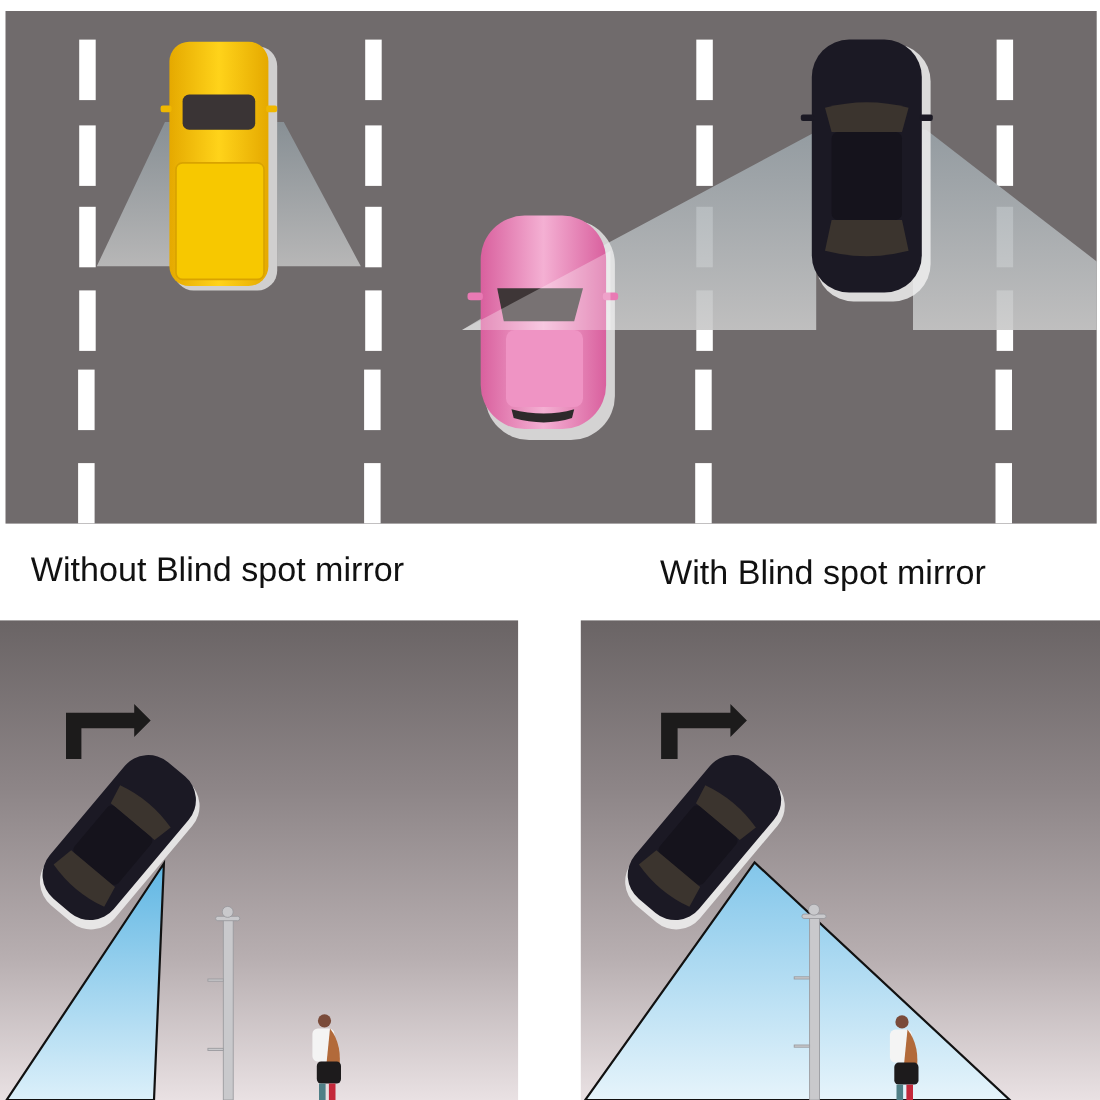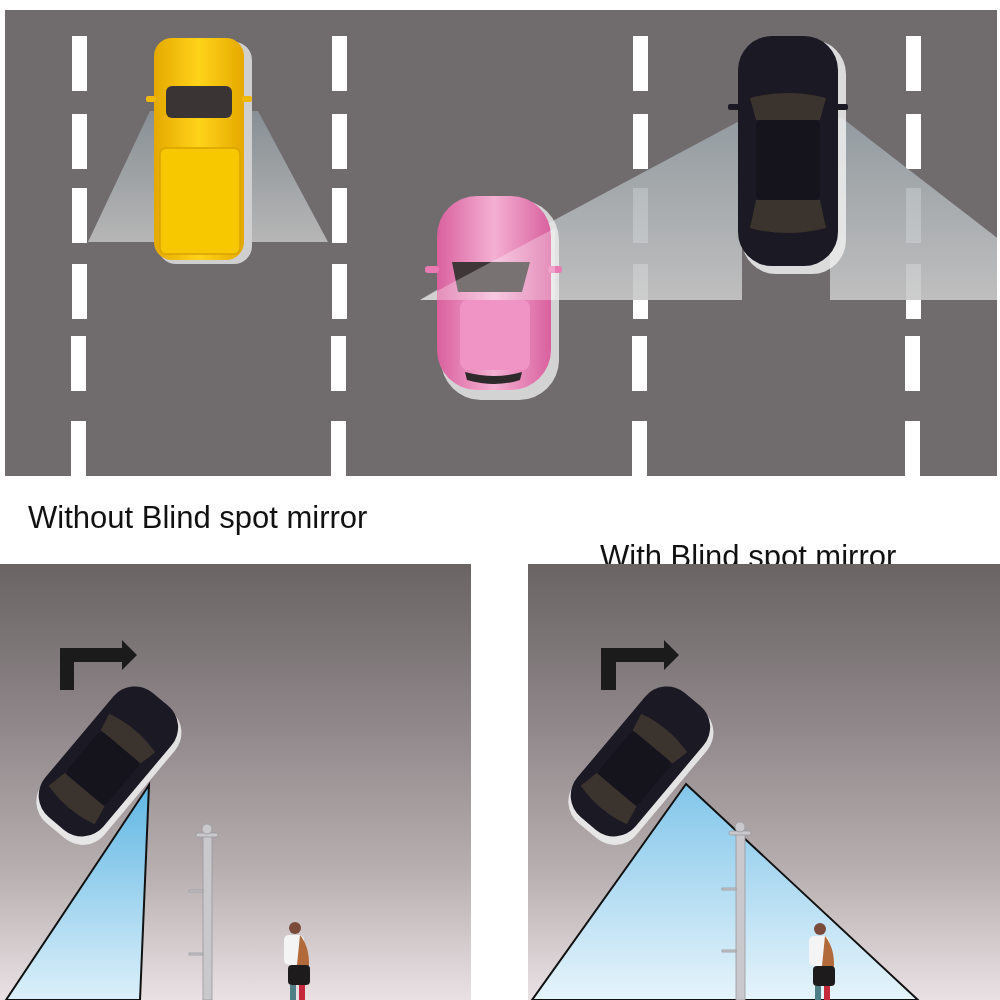--- a/index.html
+++ b/index.html
@@ -6,21 +6,21 @@
   body { width:1000px; height:1000px; position:relative; overflow:hidden;
          font-family:"Liberation Sans", sans-serif; }
   .panel { position:absolute; }
   #top-panel { left:5px; top:10px; width:992px; height:466px; background:#706b6c; }
   #bottom-left { left:0; top:564px; width:471px; height:436px;
     background:linear-gradient(to bottom,#6a6465 0%,#8d8587 35%,#b7aeb0 70%,#e9e1e3 100%); }
   #bottom-right { left:528px; top:564px; width:472px; height:436px;
     background:linear-gradient(to bottom,#6a6465 0%,#8d8587 35%,#b7aeb0 70%,#e9e1e3 100%); }
   .caption { position:absolute; font-size:31px; color:#111; white-space:nowrap; }
   #caption-left { left:28px; top:500px; }
-  #caption-right { left:600px; top:503px;margin-top:36px; }
+  #caption-right { left:600px; top:503px; }
   svg { position:absolute; left:0; top:0; }
 </style>
 </head>
 <body>
 
 <div class="panel" id="top-panel">
   <svg width="992" height="466" viewBox="5 10 992 466">
     <defs>
       <linearGradient id="coneGrad" x1="0" y1="0" x2="0" y2="1">
         <stop offset="0" stop-color="#8c969c" stop-opacity="0.85"></stop>

